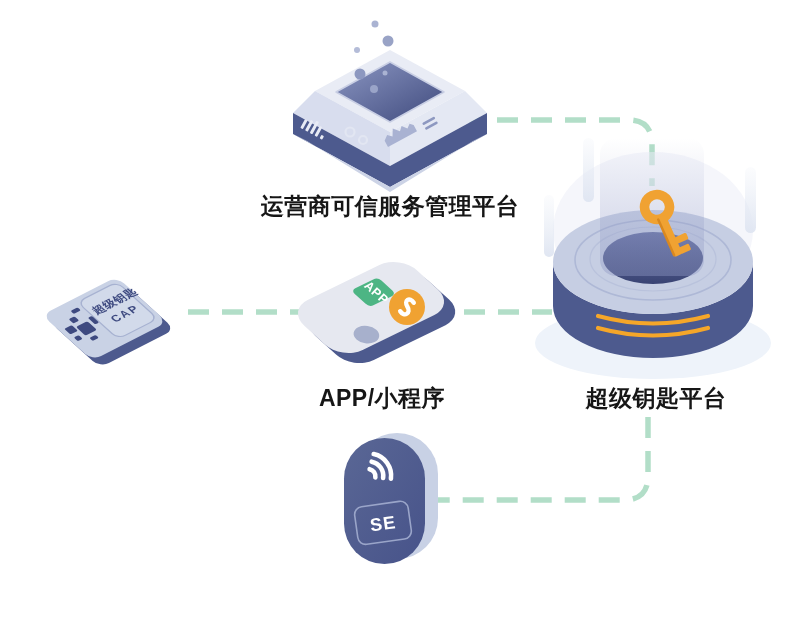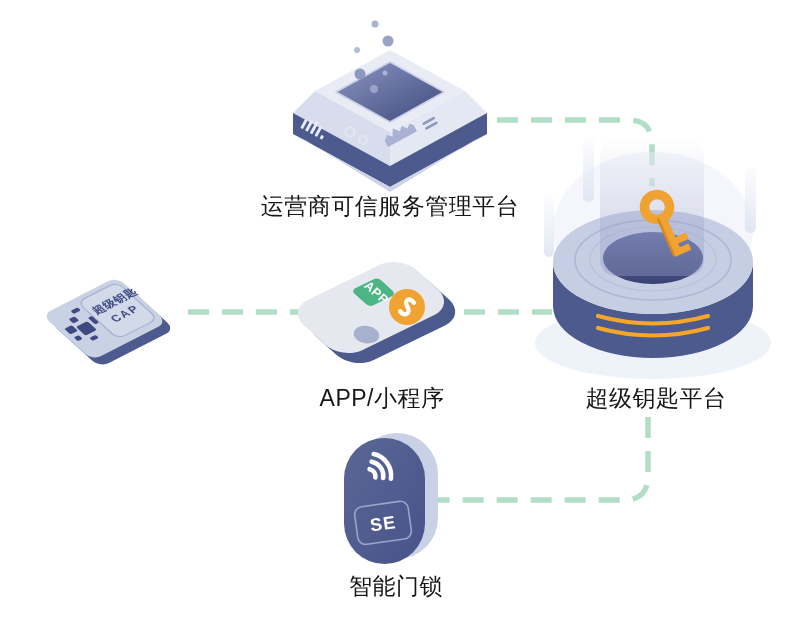--- a/index.html
+++ b/index.html
@@ -2,21 +2,21 @@
 <html><head>
 <meta charset="utf-8">
 <style>
   html,body{margin:0;padding:0;background:#ffffff;}
   .canvas{
     position:relative;width:801px;height:625px;background:#ffffff;overflow:hidden;
     font-family:"Liberation Sans","DejaVu Sans",sans-serif;
   }
   .node-label{
     position:absolute;transform:translateX(-50%);white-space:nowrap;
-    font-size:23px;font-weight:400;color:#161616;letter-spacing:0.5px;
+    font-size:23px;font-weight:700;color:#161616;letter-spacing:0.5px;
   }
   svg{position:absolute;display:block;}
   .illu{overflow:visible;}
 </style>
 </head>
 <body>
 
 <div class="canvas">
 
   <svg style="left:0;top:0" width="801" height="625" viewBox="0 0 801 625">
@@ -192,15 +192,14 @@
 
     <g transform="rotate(-8 52 98)">
       <rect x="26" y="79" width="54" height="38" rx="8" fill="none" stroke="#9aa5c9" stroke-width="1.6"></rect>
       <text x="53" y="105" text-anchor="middle" font-size="18" font-weight="600" fill="#ffffff" letter-spacing="1">SE</text>
     </g>
   </svg>
 
   <div class="node-label" style="left:390px;top:191px">运营商可信服务管理平台</div>
   <div class="node-label" style="left:382px;top:383px">APP/小程序</div>
   <div class="node-label" style="left:656px;top:383px">超级钥匙平台</div>
-  <div class="node-label" style="left:396px;top:571px">智能门锁</div>
 
 </div>
 
 </body></html>

